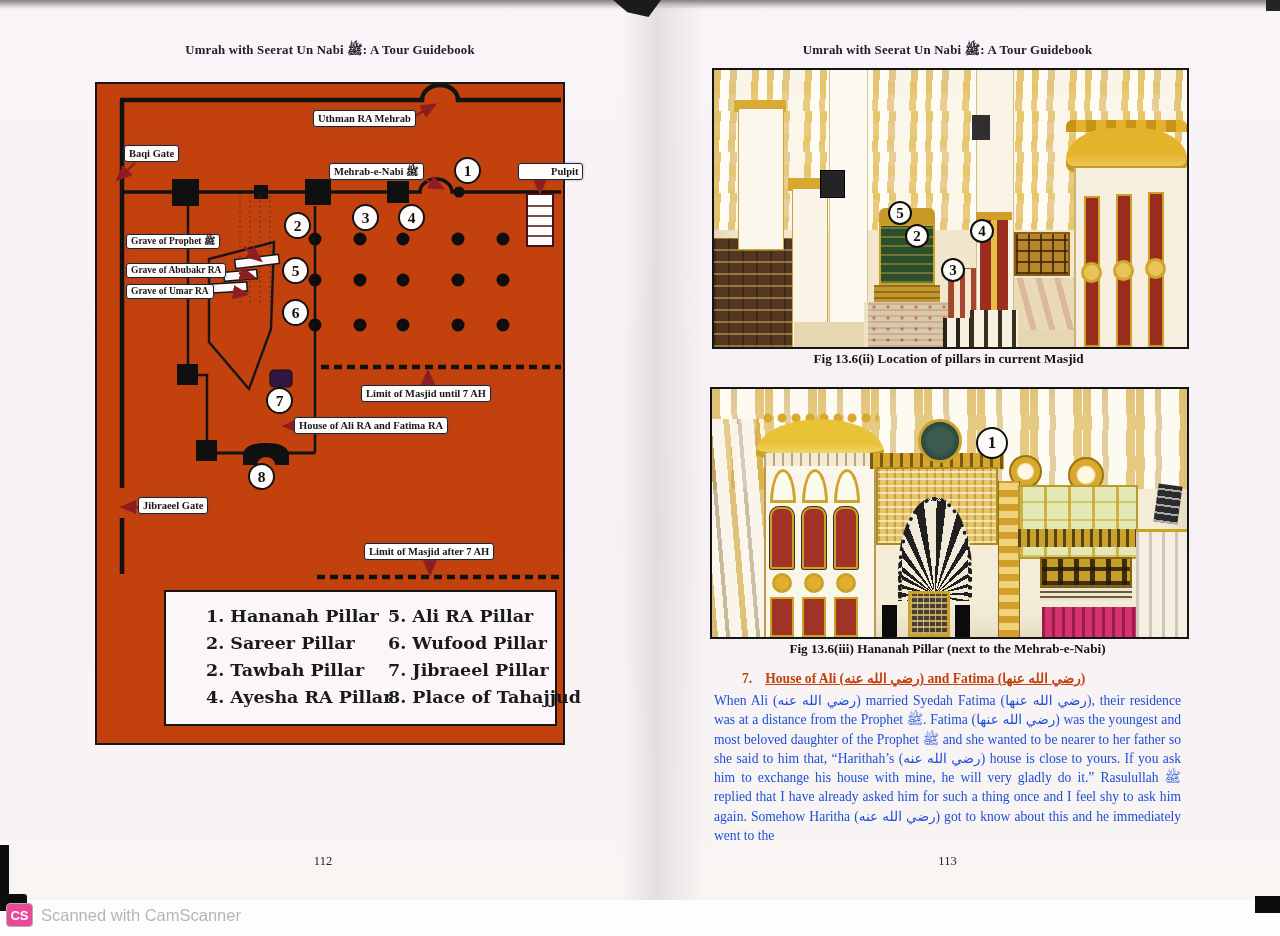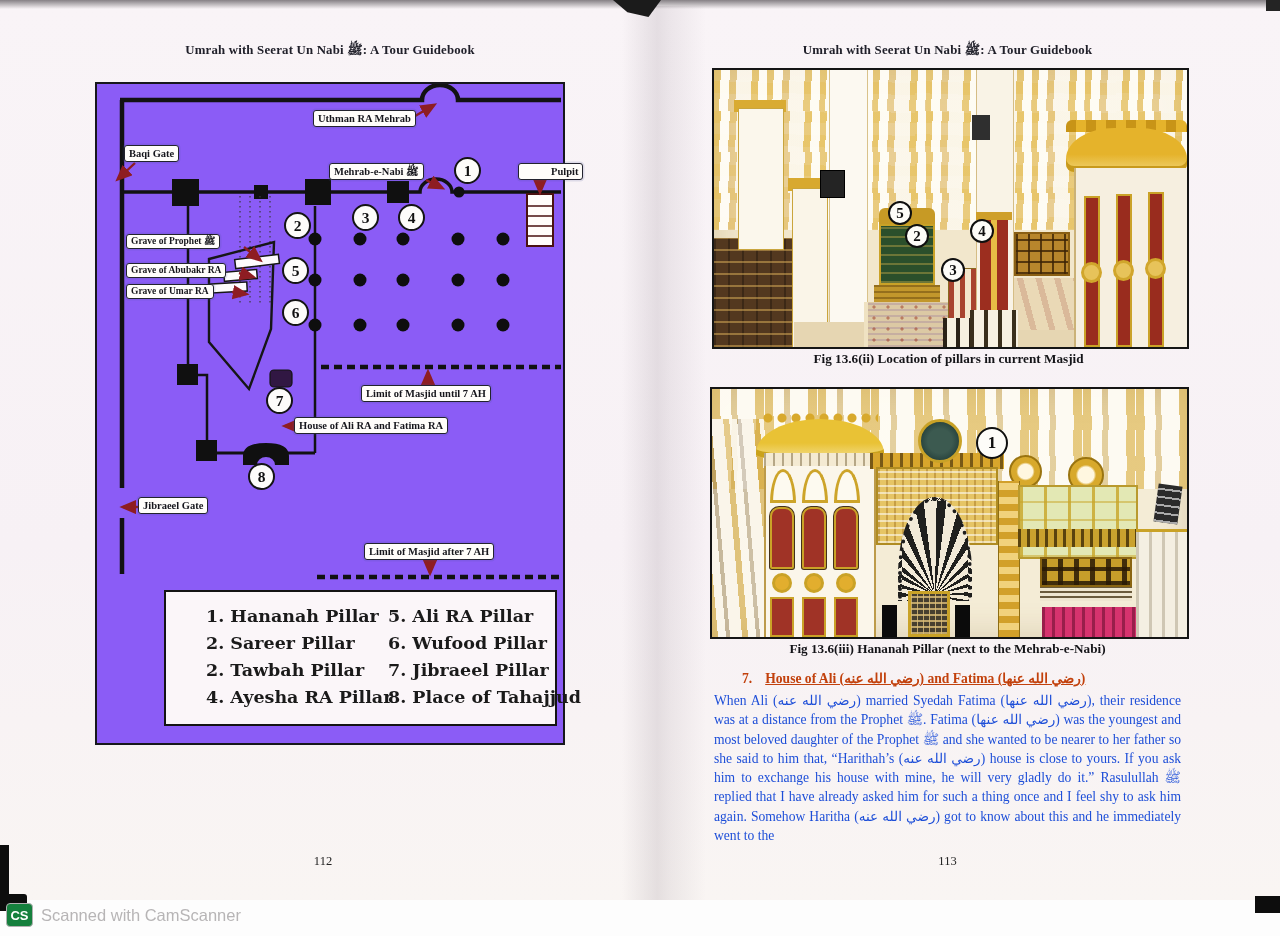--- a/index.html
+++ b/index.html
@@ -15,21 +15,21 @@
   .black-l-v{position:absolute;left:0;top:845px;width:9px;height:60px;background:#0d0d0d;z-index:5;}
   .black-l-h{position:absolute;left:0;top:894px;width:27px;height:17px;background:#0d0d0d;border-radius:0 3px 3px 0;z-index:5;}
   .black-br{position:absolute;left:1255px;top:896px;width:25px;height:17px;background:#0d0d0d;z-index:5;}
   .bottombar{position:absolute;left:0;top:900px;width:1280px;height:36px;background:#fdfdfd;z-index:4;}
 
   .hdr{position:absolute;text-align:center;font:bold 12.8px "Liberation Serif",serif;color:#20202a;letter-spacing:.2px;z-index:6;}
   .pnum{position:absolute;text-align:center;font:12.5px "Liberation Serif",serif;color:#222;z-index:6;}
   .cap{position:absolute;text-align:center;font:bold 13.2px "Liberation Serif",serif;color:#141418;z-index:6;}
 
   
-  .mapframe{position:absolute;left:95px;top:82px;width:470px;height:663px;border:2.5px solid #17171c;box-sizing:border-box;background:#8b5cf6;z-index:5;}
+  .mapframe{position:absolute;left:95px;top:82px;width:470px;height:663px;border:2.5px solid #17171c;box-sizing:border-box;background:#c2410c;z-index:5;}
   .mapsvg{position:absolute;left:0;top:0;}
   .mlabel{position:absolute;background:#fffdfa;border:1.4px solid #23232e;border-radius:3px;padding:0 4px;font:bold 10.5px/15px "Liberation Serif",serif;color:#16161c;white-space:nowrap;box-shadow:0 0 0 1.5px rgba(70,80,150,.15);z-index:7;}
   .mlabel.sm{font-size:9.5px;line-height:13px;}
   .mcir{position:absolute;width:27px;height:27px;border-radius:50%;border:2.2px solid #141414;background:#fdfcfa;display:flex;align-items:center;justify-content:center;font:bold 15.5px "Liberation Serif",serif;color:#111;box-sizing:border-box;z-index:8;}
   .legendbox{position:absolute;left:67px;top:506px;width:393px;height:136px;border:2.6px solid #141414;box-sizing:border-box;background:#fbf6f9;display:flex;padding-top:11px;z-index:7;}
   .lcol{display:flex;flex-direction:column;}
   .lcol1{margin-left:40px;width:182px;}
   .lcol2{width:175px;}
   .litem{font:bold 17.5px/27px "DejaVu Serif",serif;color:#1a1a1a;white-space:nowrap;}
 
@@ -42,21 +42,21 @@
     repeating-radial-gradient(circle at 41px 33px, rgba(80,60,20,.4) 0 1.5px, transparent 2.4px 100%);
     background-size:53px 41px,67px 53px;}
 
   
   .sechead{position:absolute;font:bold 13.6px "Liberation Serif",serif;color:#c2410c;z-index:6;}
   .sechead .num{margin-left:26px;margin-right:13px;text-decoration:none;}
   .sechead .ttl{text-decoration:underline;}
   .bodytxt{position:absolute;font:13.6px/19.3px "Liberation Serif",serif;color:#1d4ed8;text-align:justify;z-index:6;}
 
   .wm{position:absolute;left:6px;top:903px;display:flex;align-items:center;z-index:7;}
-  .wmbadge{width:25px;height:22px;border-radius:4px;background:#15803d;color:#fff;font:bold 13px "Liberation Sans",sans-serif;display:flex;align-items:center;justify-content:center;border:1px solid #b0b0b0;}
+  .wmbadge{width:25px;height:22px;border-radius:4px;background:#ec4899;color:#fff;font:bold 13px "Liberation Sans",sans-serif;display:flex;align-items:center;justify-content:center;border:1px solid #b0b0b0;}
   .wmtext{margin-left:8px;font:16.5px "Liberation Sans",sans-serif;color:#b7b5b6;}
 </style>
 </head>
 <body>
 
 <div class="stage">
 
   <div class="page" id="leftPage"></div>
   <div class="page" id="rightPage"></div>
   <div class="spine"></div>

